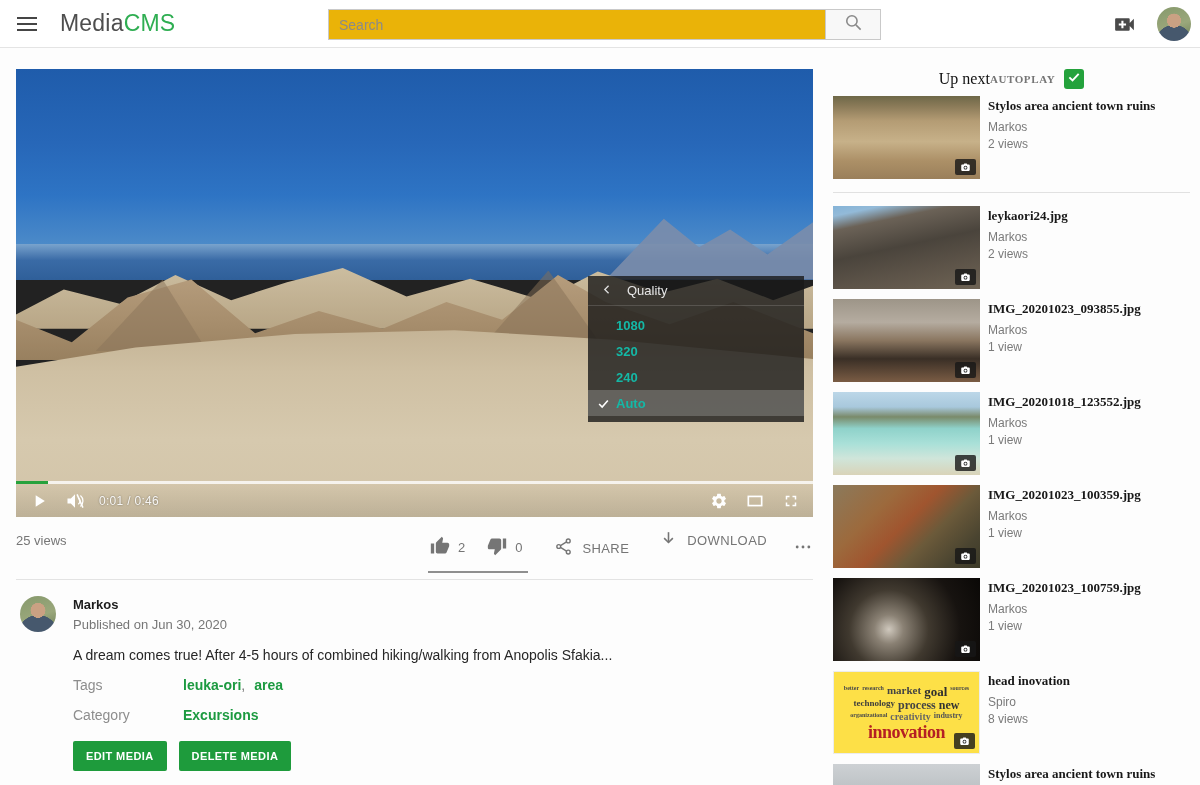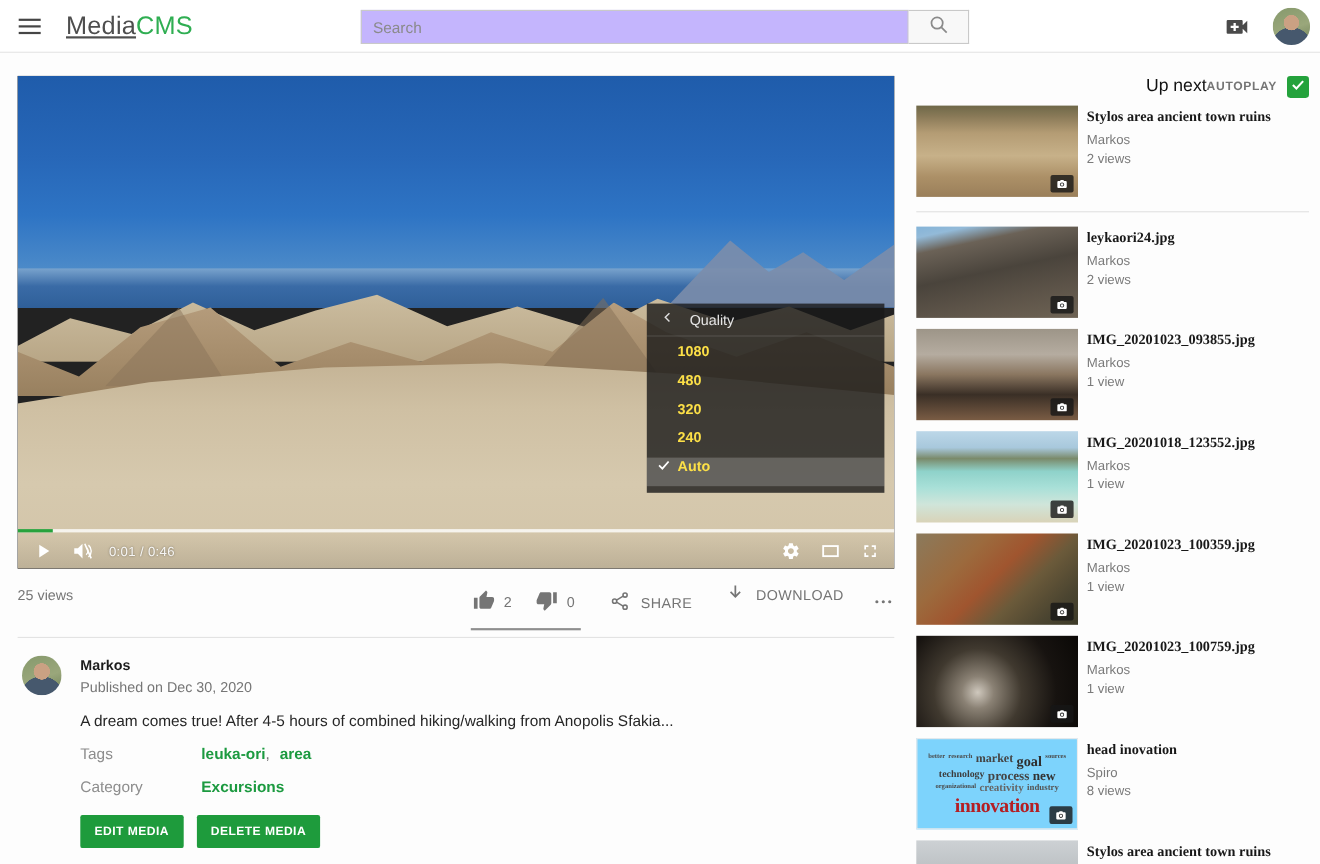--- a/index.html
+++ b/index.html
@@ -4,24 +4,24 @@
 <style>
   * { margin:0; padding:0; box-sizing:border-box; }
   html,body { width:1200px; height:785px; overflow:hidden; background:#fdfdfd;
               font-family:"Liberation Sans", sans-serif; }
   
   .topbar { position:absolute; left:0; top:0; width:1200px; height:48px; background:#fff;
             border-bottom:1px solid #e4e4e4; z-index:20; }
   .hamburger { position:absolute; left:17px; top:13px; width:22px; height:22px; cursor:pointer; }
   .hamburger span { display:block; width:20px; height:2px; background:#454545; margin:4px 0; }
   .logo { position:absolute; left:60px; top:10px; font-size:23px; letter-spacing:.2px; }
-  .logo .l1 { color:#4e4e4e;text-decoration:underline; } .logo .l2 { color:#2fae52; }
+  .logo .l1 { color:#4e4e4e; } .logo .l2 { color:#2fae52; }
   .search-wrap { position:absolute; left:328px; top:9px; display:flex; height:31px; }
   .search-input { width:498px; height:31px; border:1px solid #c9c9c9; padding:0 10px;
-                  font-size:14px; color:#333; background:#c4b5fd; outline:none; }
+                  font-size:14px; color:#333; background:#eab308; outline:none; }
   .search-input::placeholder { color:#8a8a8a; }
   .search-btn { width:55px; height:31px; border:1px solid #c9c9c9; border-left:none; background:#f8f8f8;
                 display:flex; align-items:center; justify-content:center; cursor:pointer; }
   .upload-ico { position:absolute; left:1112px; top:12px; cursor:pointer; }
   .avatar { width:34px; height:34px; border-radius:50%;
             background:
               radial-gradient(circle at 50% 40%, #caa183 0%, #caa183 26%, rgba(0,0,0,0) 27%),
               radial-gradient(circle at 50% 108%, #46586d 0%, #46586d 46%, rgba(0,0,0,0) 47%),
               linear-gradient(160deg,#86996c 0%, #9aa77b 55%, #6b7d55 100%); }
   .topbar .avatar { position:absolute; left:1157px; top:7px; cursor:pointer; }
@@ -62,22 +62,22 @@
           text-shadow:0 0 2px rgba(0,0,0,.45); letter-spacing:.3px; }
   .ctrl-right { margin-left:auto; display:flex; align-items:center; gap:17px; }
 
   
   .qmenu { position:absolute; left:572px; top:207px; width:216px; z-index:6;
            background:rgba(25,25,25,.80); color:#fff; }
   .qm-header { height:30px; display:flex; align-items:center; padding:0 13px;
                border-bottom:1px solid rgba(255,255,255,.15); cursor:pointer; }
   .qm-title { margin-left:13px; font-size:13px; color:#e6e6e6; }
   .qm-list { padding:6px 0 6px; }
-  .q-item { height:26px; display:flex; align-items:flex-start; font-size:13px; font-weight:700;
-            cursor:pointer; color:#fde047; }
+  .q-item { height:26px; display:flex; align-items:center; font-size:13px; font-weight:700;
+            cursor:pointer; color:#14b8a6; }
   .q-check { width:28px; padding-left:9px; display:flex; align-items:center; }
   .q-item:not(.selected) .q-check svg { visibility:hidden; }
   .q-item.selected { background:rgba(255,255,255,.20); }
 
   
   .vid-title { margin-top:20px; font-size:18px; color:#1c1c1c; }
   .meta-row { display:flex; justify-content:space-between; align-items:flex-start; margin-top:6px; }
   .views { padding-top:10px; font-size:13px; color:#767676; }
   .actions { display:flex; align-items:center; padding-top:6px; color:#757575; }
   .ratings { display:flex; align-items:center; padding:0 6px 12px 2px; border-bottom:2px solid #8f8f8f; }
@@ -101,21 +101,21 @@
   .kv-label { width:110px; color:#8d8d8d; }
   .tag-link, .cat-link { color:#1c9a40; font-weight:700; text-decoration:none; cursor:pointer; }
   .tag-sep { color:#767676; margin-right:7px; }
   .btn-row { margin:18px 0 0 57px; display:flex; gap:12px; }
   .gbtn { height:30px; background:#1e9b3c; color:#fff; border:none; border-radius:2px;
           font-family:"Liberation Sans",sans-serif; font-size:11px; font-weight:700;
           letter-spacing:.4px; padding:0 13px; cursor:pointer; }
 
   
   .sidebar { position:absolute; left:833px; top:69px; width:357px; }
-  .sb-header { display:flex; align-items:center; justify-content:flex-end; height:20px; }
+  .sb-header { display:flex; align-items:center; justify-content:center; height:20px;font-family:Liberation Serif, serif; }
   .sb-title { font-size:16px; color:#111; }
   .sb-auto { display:flex; align-items:center; gap:9px; }
   .sb-auto-label { font-size:11px; font-weight:700; letter-spacing:.6px; color:#757575; }
   .checkbox { width:20px; height:20px; background:#24a23c; border-radius:3px; cursor:pointer;
               display:flex; align-items:center; justify-content:center; }
   .upnext-list { margin-top:7px; }
   .upnext-item { display:flex; cursor:pointer; margin-bottom:10px; }
   .upnext-item:nth-of-type(1) { padding-bottom:13px; border-bottom:1px solid #e1e1e1; margin-bottom:13px; }
   .thumb { position:relative; width:147px; height:83px; flex:0 0 147px; overflow:hidden; background:#999; }
   .badge { position:absolute; right:4px; bottom:4px; width:21px; height:16px; border-radius:2px;
@@ -125,21 +125,21 @@
   .it-author { font-size:12px; color:#7a7a7a; margin-top:6px; }
   .it-views { font-size:12px; color:#7a7a7a; margin-top:3px; }
 
   
   .thumb-1 { background:linear-gradient(180deg,#6e6848 0%,#8a7a58 12%,#b49c74 30%,#c7b189 55%,#ac9067 78%,#9a7f5a 100%); }
   .thumb-2 { background:linear-gradient(168deg,#85b4d8 0%,#93bad8 9%,#6b6257 22%,#4a443c 48%,#5c5348 72%,#6e6354 100%); }
   .thumb-3 { background:linear-gradient(180deg,#9d9588 0%,#b5aca0 28%,#8a7660 50%,#3a2f26 72%,#7a5c44 100%); }
   .thumb-4 { background:linear-gradient(180deg,#bcd7e8 0%,#a8c8dc 18%,#7a8a6a 30%,#8fd2ca 44%,#a9e0d8 62%,#cfe5da 80%,#d9d3b8 100%); }
   .thumb-5 { background:linear-gradient(135deg,#8b7a5c 0%,#9c6a3d 30%,#a0552f 48%,#6b5a3a 65%,#4a4430 85%,#3c3a28 100%); }
   .thumb-6 { background:radial-gradient(circle at 38% 62%, #cfc8bd 0%, #8a8174 14%, #40392f 38%, #171310 68%, #0a0806 100%); }
-  .thumb-7 { background:#7dd3fc; border:1px solid #ececec; display:flex; flex-wrap:wrap;
+  .thumb-7 { background:#fde047; border:1px solid #ececec; display:flex; flex-wrap:wrap;
              align-content:center; justify-content:center; column-gap:3px; row-gap:1px; padding:3px; }
   .thumb-8 { background:linear-gradient(180deg,#cdd1d4 0%,#b5babd 45%,#8f969a 90%,#7d8488 100%); }
   .wc { font-family:"Liberation Serif", serif; font-weight:700; color:#4a4a4a; font-size:6px; line-height:1; }
   .wc0 { color:#b41f24; font-size:18px; letter-spacing:-.5px; }
   .wc1 { font-size:8px; color:#555; }
   .wc2 { font-size:10px; color:#666; }
   .wc4 { font-size:12px; color:#333; }
   .wc5 { font-size:12px; color:#444; }
   .wc6 { font-size:9px; color:#3d3d3d; }
   .wc8 { font-size:13px; color:#2f2f2f; }
@@ -246,28 +246,20 @@
           <div class="q-item">
             <span class="q-check">
               <svg width="13" height="13" viewBox="0 0 24 24" fill="none" stroke="#fff" stroke-width="3">
                 <polyline points="4,13 9.5,18.5 20,6.5"></polyline>
               </svg>
             </span>
             <span>1080</span>
           </div>
 
 
-          <div class="q-item">
-            <span class="q-check">
-              <svg width="13" height="13" viewBox="0 0 24 24" fill="none" stroke="#fff" stroke-width="3">
-                <polyline points="4,13 9.5,18.5 20,6.5"></polyline>
-              </svg>
-            </span>
-            <span>480</span>
-          </div>
 
           <div class="q-item">
             <span class="q-check">
               <svg width="13" height="13" viewBox="0 0 24 24" fill="none" stroke="#fff" stroke-width="3">
                 <polyline points="4,13 9.5,18.5 20,6.5"></polyline>
               </svg>
             </span>
             <span>320</span>
           </div>
 
@@ -335,21 +327,21 @@
             </svg></span>
       </div>
     </div>
   </div>
   <div class="divider"></div>
 
   <div class="author-row">
     <div class="avatar"></div>
     <div class="author-info">
       <div class="author-name">Markos</div>
-      <div class="published">Published on Dec 30, 2020</div>
+      <div class="published">Published on Jun 30, 2020</div>
     </div>
   </div>
 
   <div class="description">A dream comes true! After 4-5 hours of combined hiking/walking from Anopolis Sfakia...</div>
 
   <div class="kv-row">
     <div class="kv-label">Tags</div>
     <div>
       
     <span style="margin-right:2px"><a class="tag-link">leuka-ori</a><span class="tag-sep">,</span></span><span style="margin-right:2px"><a class="tag-link">area</a><span class="tag-sep"></span></span></div>

